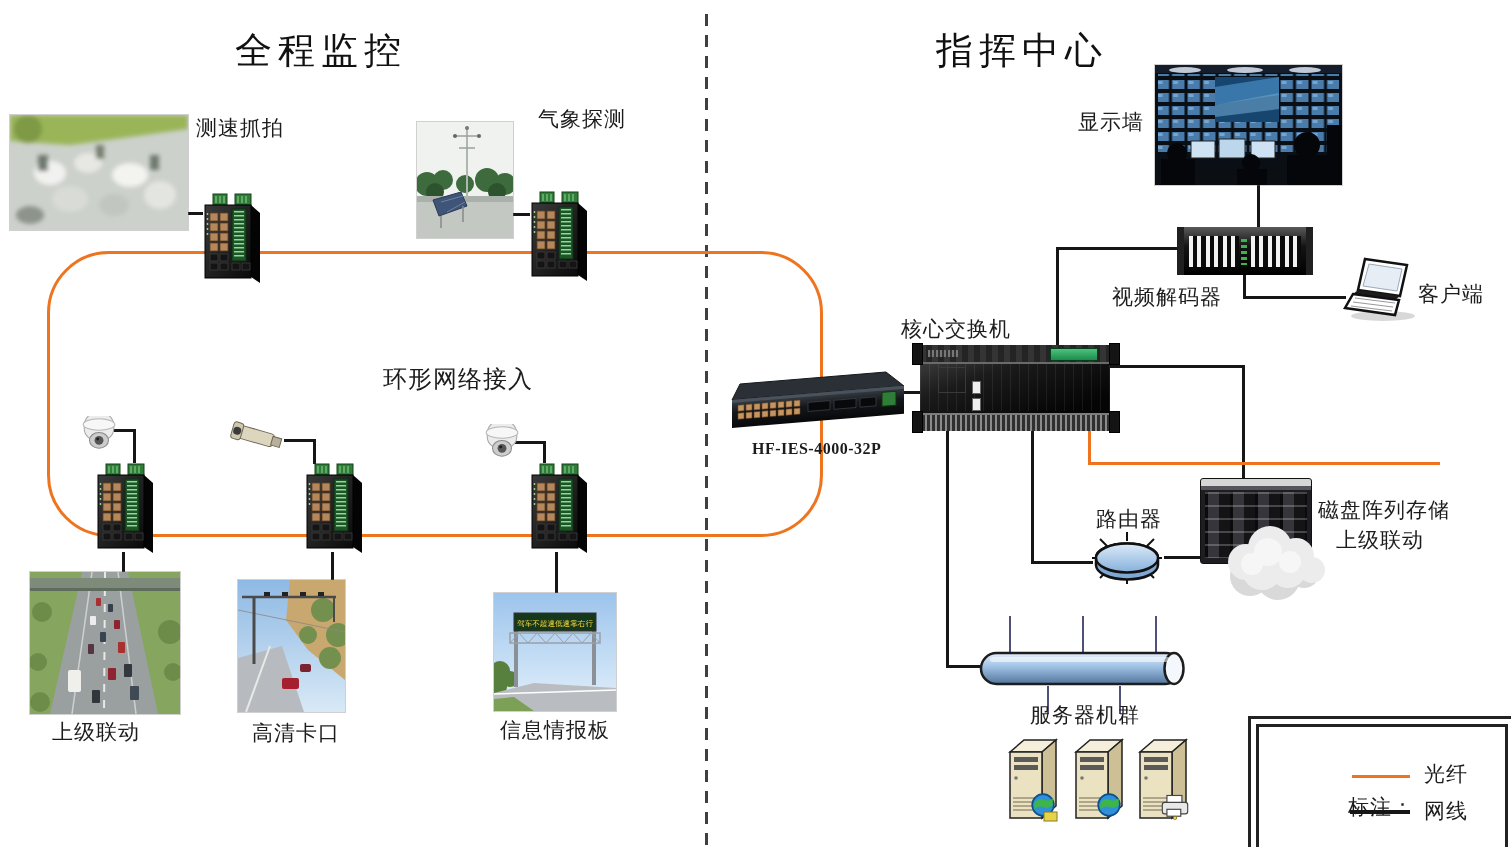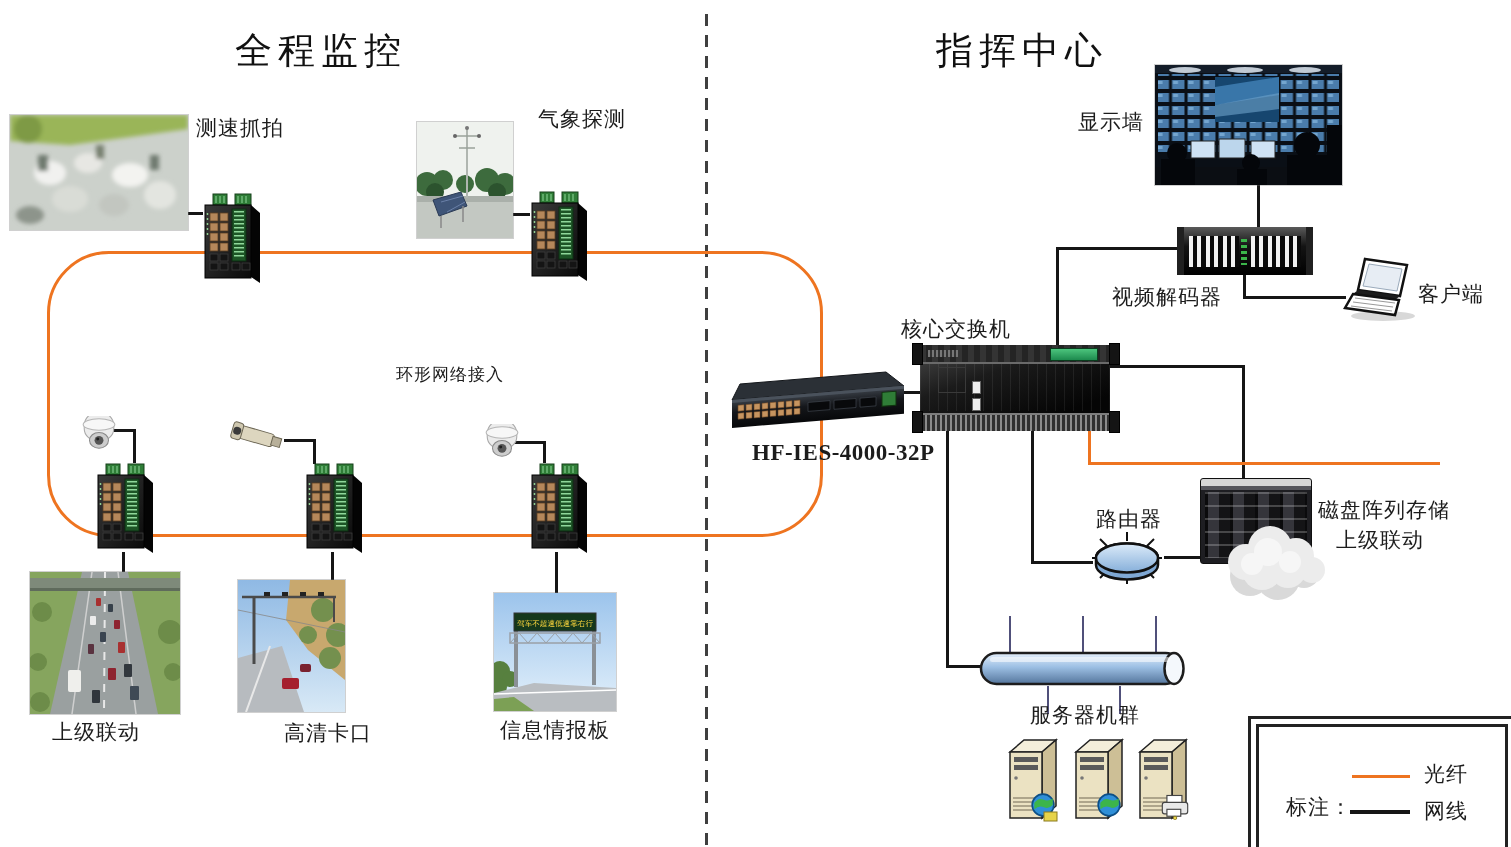--- a/index.html
+++ b/index.html
@@ -174,21 +174,21 @@
         <circle cx="13" cy="20.5" r="1.5" fill="#e6d34a" stroke="#8a7a1e" stroke-width="0.8"></circle>
       </symbol>
     </defs>
   </svg>
 
   <div class="title" style="left:235px;top:26px;">全程监控</div>
   <div class="title" style="left:936px;top:26px;">指挥中心</div>
   <div class="divider"></div>
 
   <div class="ring"></div>
-  <div class="lbl" style="left:396px;top:363px;font-size:17px;">环形网络接入</div>
+  <div class="lbl" style="left:383px;top:363px;font-size:24px;">环形网络接入</div>
 
   <svg class="photo" style="left:10px;top:115px;" width="178" height="115" viewBox="0 0 178 115">
     <rect width="178" height="115" fill="#ccd1cb"></rect>
     <g filter="url(#blr)">
       <polygon points="0,0 178,0 178,14 120,22 60,30 0,26" fill="#9ab558"></polygon>
       <circle cx="18" cy="14" r="14" fill="#7e9a44"></circle>
       <ellipse cx="40" cy="58" rx="16" ry="12" fill="#f1f1ef"></ellipse>
       <ellipse cx="78" cy="48" rx="14" ry="10" fill="#e7e7e3"></ellipse>
       <ellipse cx="120" cy="60" rx="18" ry="12" fill="#f3f3f0"></ellipse>
       <ellipse cx="60" cy="84" rx="18" ry="13" fill="#d9dcd6"></ellipse>
@@ -318,21 +318,21 @@
     <line x1="96" y1="17" x2="96" y2="42" stroke="#4a4a4a" stroke-width="2"></line>
     <g fill="#222">
         <rect x="26" y="12" width="6" height="4"></rect>
         <rect x="44" y="12" width="6" height="4"></rect>
         <rect x="62" y="12" width="6" height="4"></rect>
         <rect x="80" y="12" width="6" height="4"></rect>
       </g>
     <rect x="44" y="98" width="17" height="11" rx="2" fill="#a51f2e"></rect>
     <rect x="62" y="84" width="11" height="8" rx="2" fill="#7a2230"></rect>
   </svg>
-  <div class="lbl" style="left:252px;top:719px;margin-left:32px;">高清卡口</div>
+  <div class="lbl" style="left:252px;top:719px;">高清卡口</div>
 
   <svg class="photo" style="left:494px;top:593px;" width="122" height="118" viewBox="0 0 122 118">
     <rect width="122" height="118" fill="url(#gSky2)"></rect>
     <g fill="#57803f">
         <circle cx="6" cy="78" r="10"></circle>
         <circle cx="16" cy="86" r="8"></circle>
         <circle cx="4" cy="94" r="9"></circle>
       </g>
     <polygon points="0,118 122,118 122,95 40,90 0,100" fill="#b9bdc1"></polygon>
     <line x1="0" y1="101" x2="122" y2="97" stroke="#fff" stroke-width="1.5"></line>
@@ -370,21 +370,21 @@
           <rect x="78" y="47" width="6" height="6"></rect>
       </g>
       <g fill="#08090b" stroke="#3e444c" stroke-width="0.7">
         <rect x="92" y="42" width="22" height="9"></rect>
           <rect x="118" y="42" width="22" height="9"></rect>
           <rect x="144" y="42" width="16" height="9"></rect>
       </g>
       <rect x="166" y="38" width="14" height="14" fill="#2f7d37" stroke="#10330f"></rect>
     </g>
   </svg>
-  <div class="lbl" style="left:752px;top:440px;font-size:23px;font-weight:bold;letter-spacing:0.5px;">HF-IES-4000-32P</div>
+  <div class="lbl" style="left:752px;top:440px;font-size:16px;font-weight:bold;letter-spacing:0.5px;">HF-IES-4000-32P</div>
   <div class="hline" style="left:904px;top:391px;width:18px;height:3px;"></div>
 
   <div class="core">
     <div class="slots"></div>
     <div class="mod"></div>
     <div class="topbar"></div>
     <div class="vent"></div>
     <div class="screen"></div>
     <div class="conn" style="left:52px;top:36px;"></div>
     <div class="conn" style="left:52px;top:53px;"></div>
@@ -543,19 +543,19 @@
   <svg class="dev" style="left:1130px;top:728px;" width="62" height="95" viewBox="0 0 62 95">
     <use href="#sym-server"></use>
     <svg x="30" y="66" width="30" height="26" viewBox="0 0 26 22">
         <use href="#sym-printer"></use>
       </svg>
   </svg>
 
   <div class="legendOuter">
     <div class="legendInner"></div>
   </div>
-  <div class="lbl" style="left:1286px;top:761px;margin-top:32px;">标注：</div>
+  <div class="lbl" style="left:1348px;top:761px;margin-top:32px;">标注：</div>
   <div class="legSwatch" style="left:1352px;top:775px;width:58px;height:3px;background:#ee7420;"></div>
   <div class="lbl" style="left:1424px;top:760px;">光纤</div>
   <div class="legSwatch" style="left:1350px;top:810px;width:60px;height:4px;background:#161616;"></div>
   <div class="lbl" style="left:1424px;top:797px;">网线</div>
 
 </div>
 
 </body></html>

